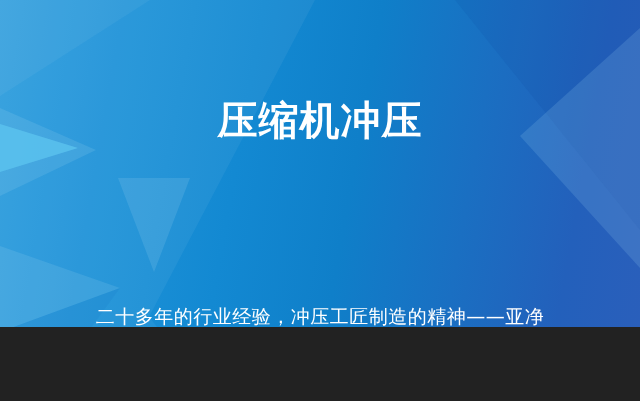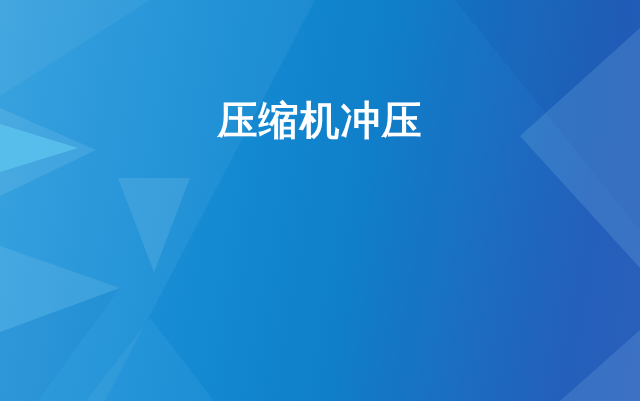--- a/index.html
+++ b/index.html
@@ -4,21 +4,21 @@
 <title>Banner</title>
 <style>
   html, body {
     margin: 0;
     padding: 0;
     background: #222;
   }
   #banner {
     position: relative;
     width: 640px;
-    height: 401px;
+    height: 327px;
     overflow: hidden;
     font-family: "DejaVu Sans", "Liberation Sans", sans-serif;
     background: linear-gradient(100deg,
                 #2f9ede 0%,
                 #1f93d8 18%,
                 #1389d2 38%,
                 #0f7fc9 55%,
                 #1a6fc2 72%,
                 #2360bb 88%,
                 #2a5fbb 100%);
@@ -101,15 +101,16 @@
 
     <polygon points="86,401 214,401 150,318" fill="#bfe6fa" opacity="0.07"></polygon>
 
     <polygon points="0,0 150,0 0,96" fill="#ffffff" opacity="0.05"></polygon>
   </svg>
 
   <div id="content">
     <div class="headline" id="title-line-1">压缩机冲压</div>
 
 
+    <div id="subtitle">二十多年的行业经验，冲压工匠制造的精神——亚净</div>
   </div>
 
 </div>
 
 </body></html>

